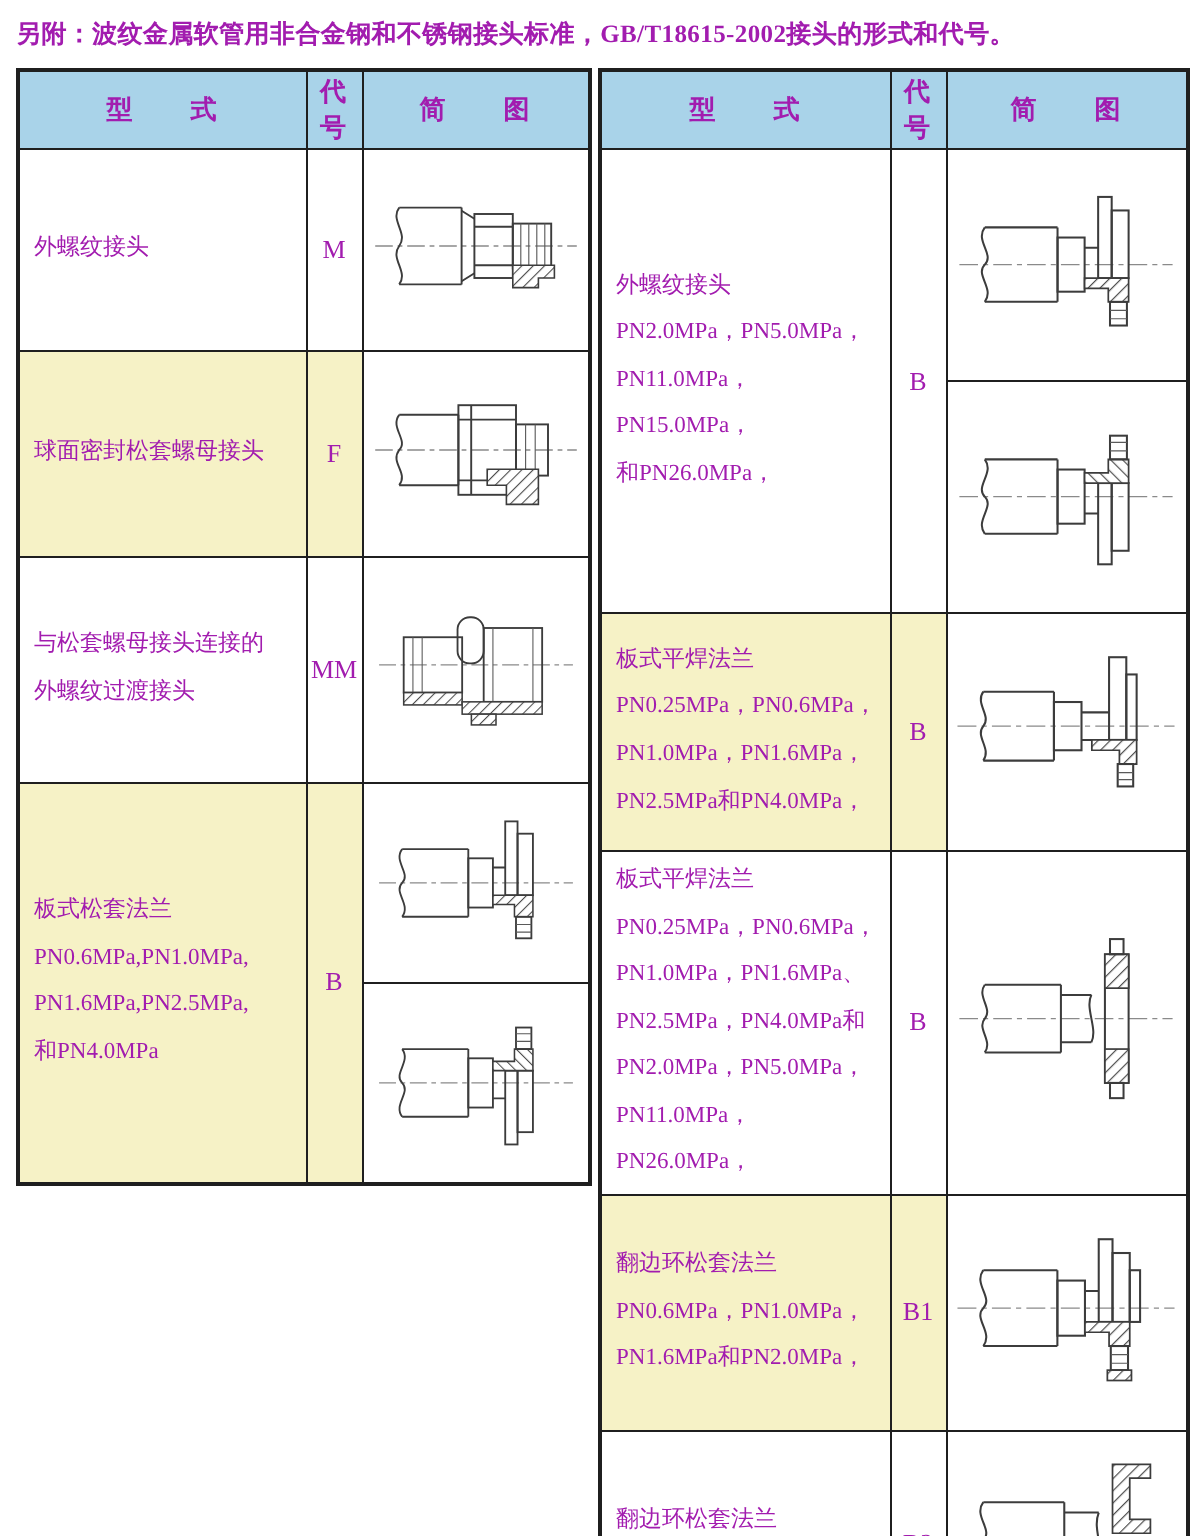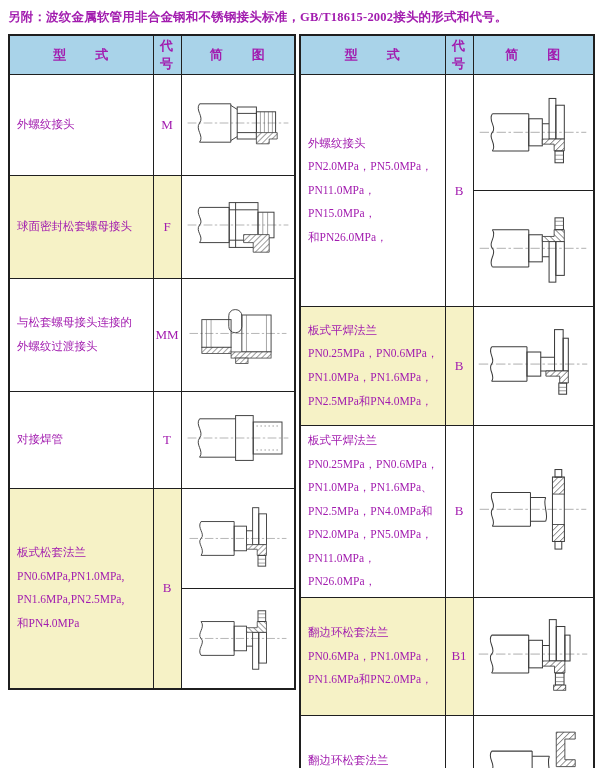--- a/index.html
+++ b/index.html
@@ -188,29 +188,20 @@
         <tr style="height:113px">
           <td class="type">与松套螺母接头连接的
 外螺纹过渡接头</td>
           <td class="code">MM</td>
           <td class="diag">
             <svg viewBox="0 0 130 100" width="100">
                 <use href="#g-mm"></use>
               </svg>
           </td>
         </tr>
-        <tr style="height:97px">
-          <td class="type">对接焊管</td>
-          <td class="code">T</td>
-          <td class="diag">
-            <svg viewBox="0 0 130 100" width="104">
-                <use href="#g-t"></use>
-              </svg>
-          </td>
-        </tr>
         <tr class="hl" style="height:200px">
           <td class="type">板式松套法兰
 PN0.6MPa,PN1.0MPa,
 PN1.6MPa,PN2.5MPa,
 和PN4.0MPa</td>
           <td class="code">B</td>
           <td class="diag">
             <div class="split" style="height:198px">
               <div class="sub">
                 <svg viewBox="0 0 130 100" width="100">

